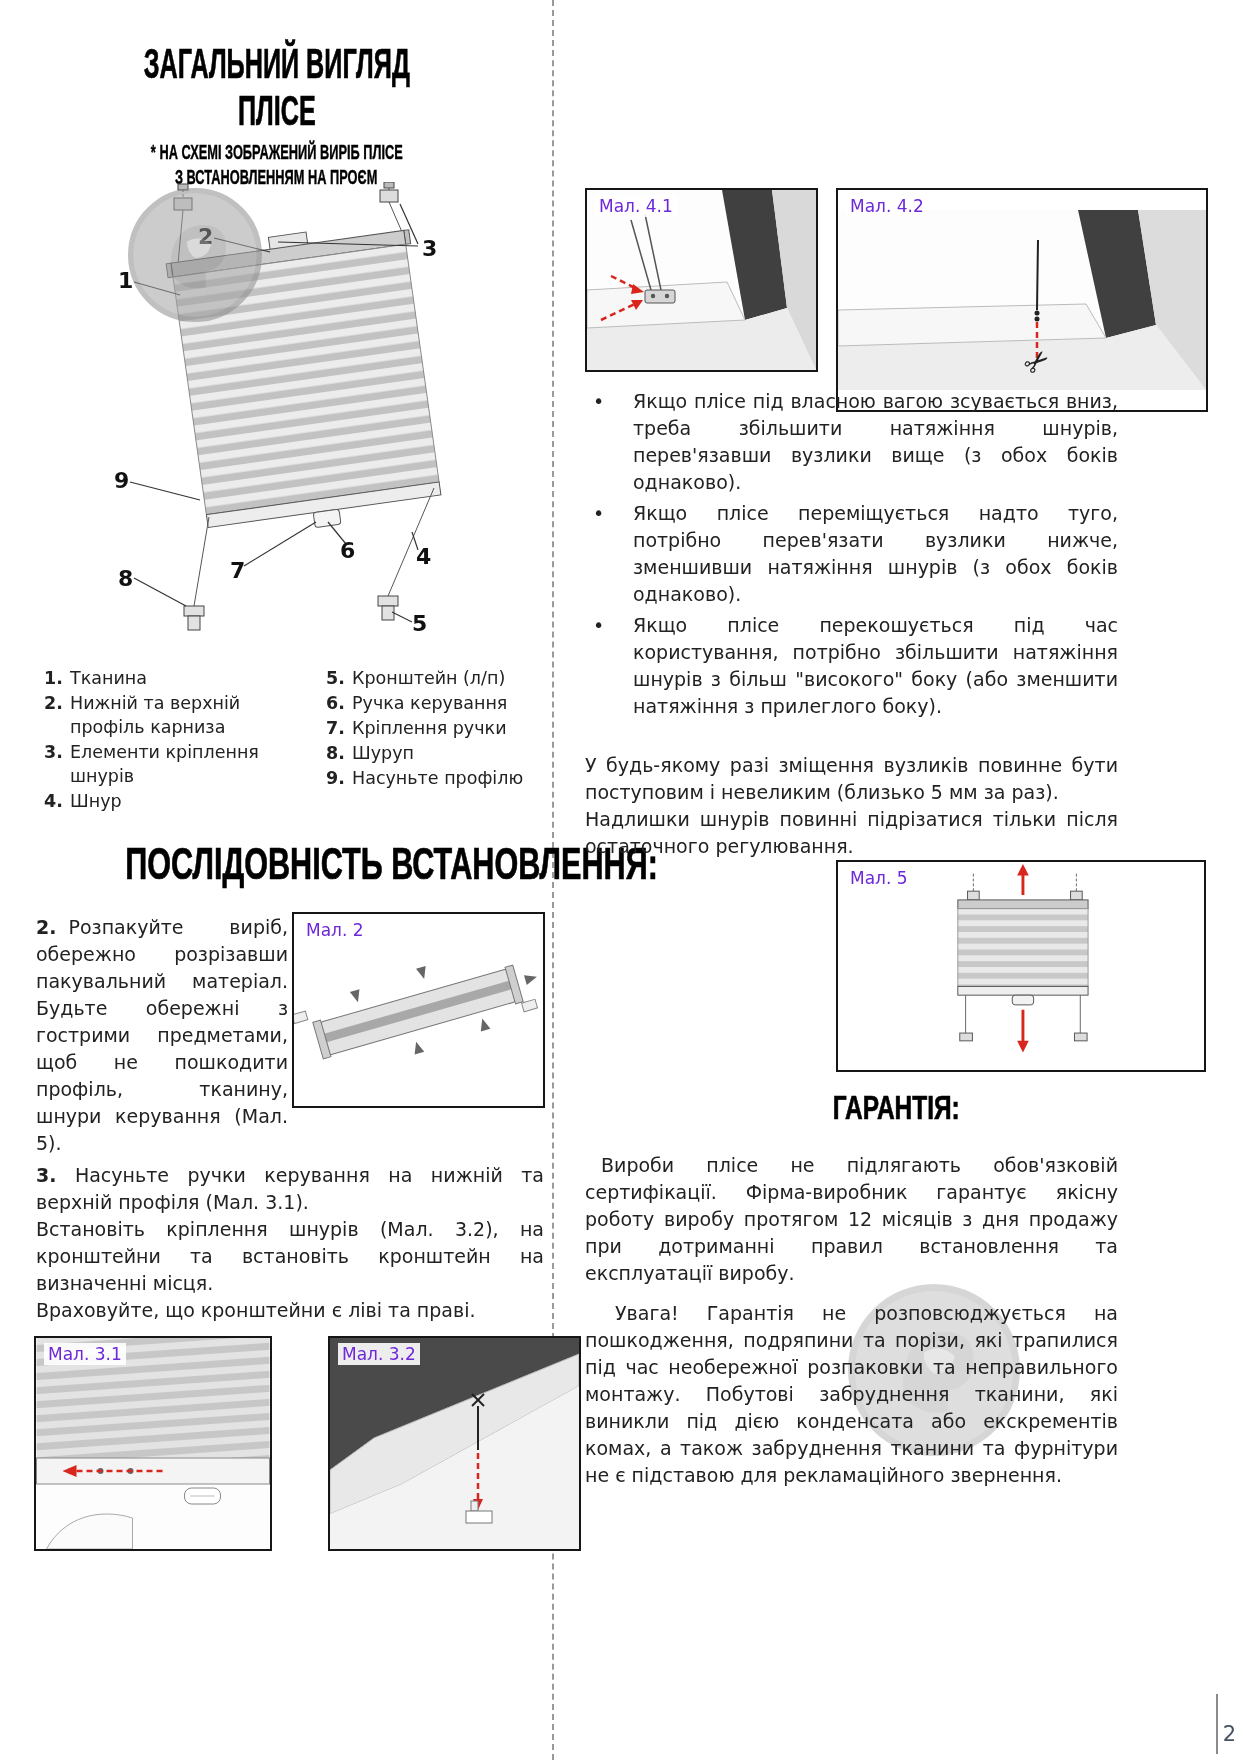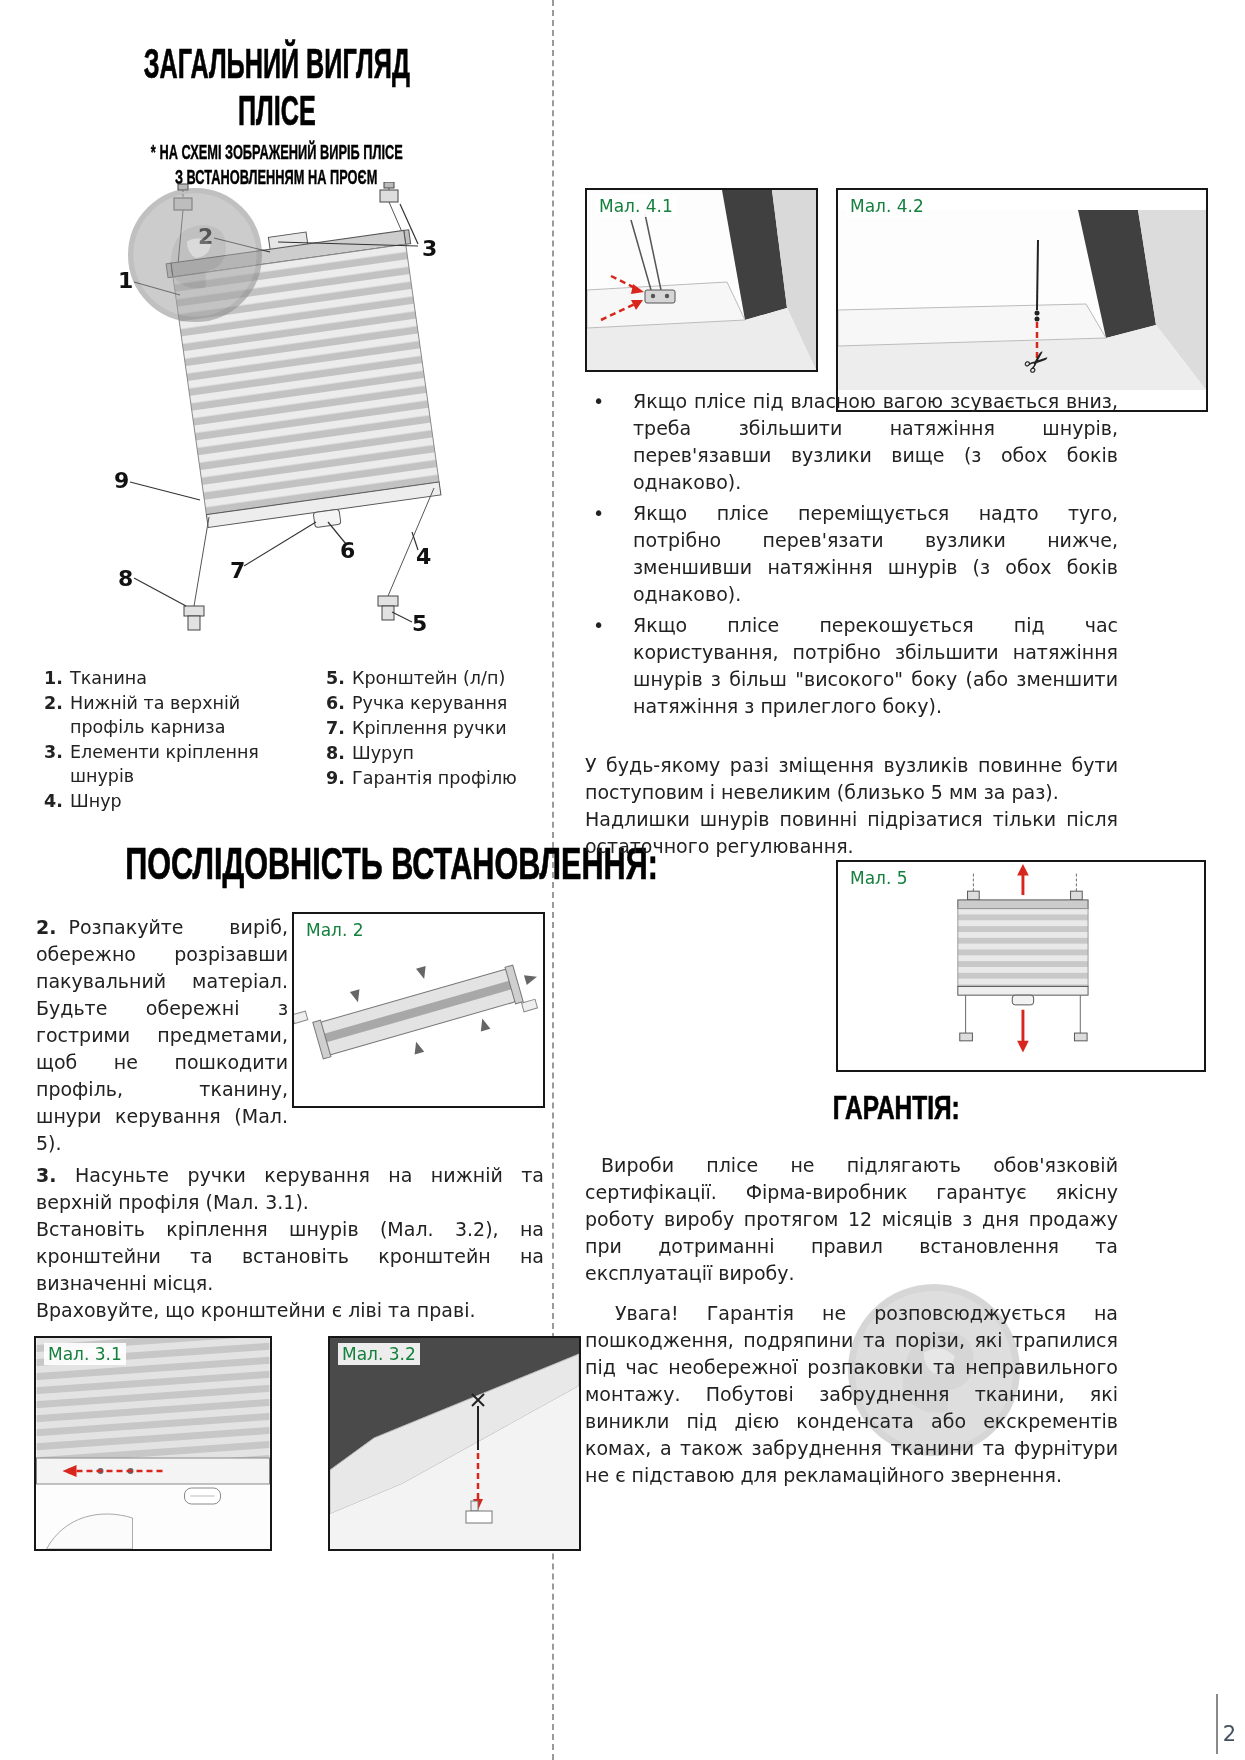--- a/index.html
+++ b/index.html
@@ -30,21 +30,21 @@
   
   .legend{ position:absolute; left:44px; top:666px; width:502px; display:flex; gap:16px;
            font-size:17.5px; line-height:24px; color:#222; }
   .legend-col1{ flex:0 0 266px; } .legend-col2{ flex:1; }
   .legend-item{ display:flex; margin-bottom:1px; }
   .legend-num{ font-weight:bold; flex:0 0 26px; }
 
   
   .figbox{ position:absolute; border:2.5px solid #161616; background:#fff; overflow:hidden; }
   .figbox svg{ position:absolute; left:0; top:0; width:100%; height:100%; }
-  .figlabel{ position:absolute; top:5px; left:8px; z-index:3; font-size:17px; color:#15803d;
+  .figlabel{ position:absolute; top:5px; left:8px; z-index:3; font-size:17px; color:#6d28d9;
              background:rgba(255,255,255,.9); padding:1px 4px; }
 
   .step2-row{ position:absolute; left:36px; top:910px; width:510px; }
   .step2-text{ position:absolute; left:0; top:4px; width:252px; }
   .fig2-box{ left:292px; top:912px; width:253px; height:196px; border-width:2px; }
   .step3{ position:absolute; left:36px; top:1162px; width:508px; }
   .fig31-box{ left:34px; top:1336px; width:238px; height:215px; }
   .fig32-box{ left:292px; top:1336px; width:253px; height:215px;margin-left:36px; }
 
   .step4{ position:absolute; left:585px; top:44px; width:533px; }
@@ -194,21 +194,21 @@
       <div class="legend-item">
         <span class="legend-num">7.</span>
         <span>Кріплення ручки</span>
       </div>
       <div class="legend-item">
         <span class="legend-num">8.</span>
         <span>Шуруп</span>
       </div>
       <div class="legend-item">
         <span class="legend-num">9.</span>
-        <span>Гарантія профілю</span>
+        <span>Насуньте профілю</span>
       </div>
     </div>
   </div>
 
   <div class="hwrap section-title">
     <span class="cond cx68">ПОСЛІДОВНІСТЬ ВСТАНОВЛЕННЯ:</span>
   </div>
 
   <div class="step2-row">
     <p class="body step2-text">

